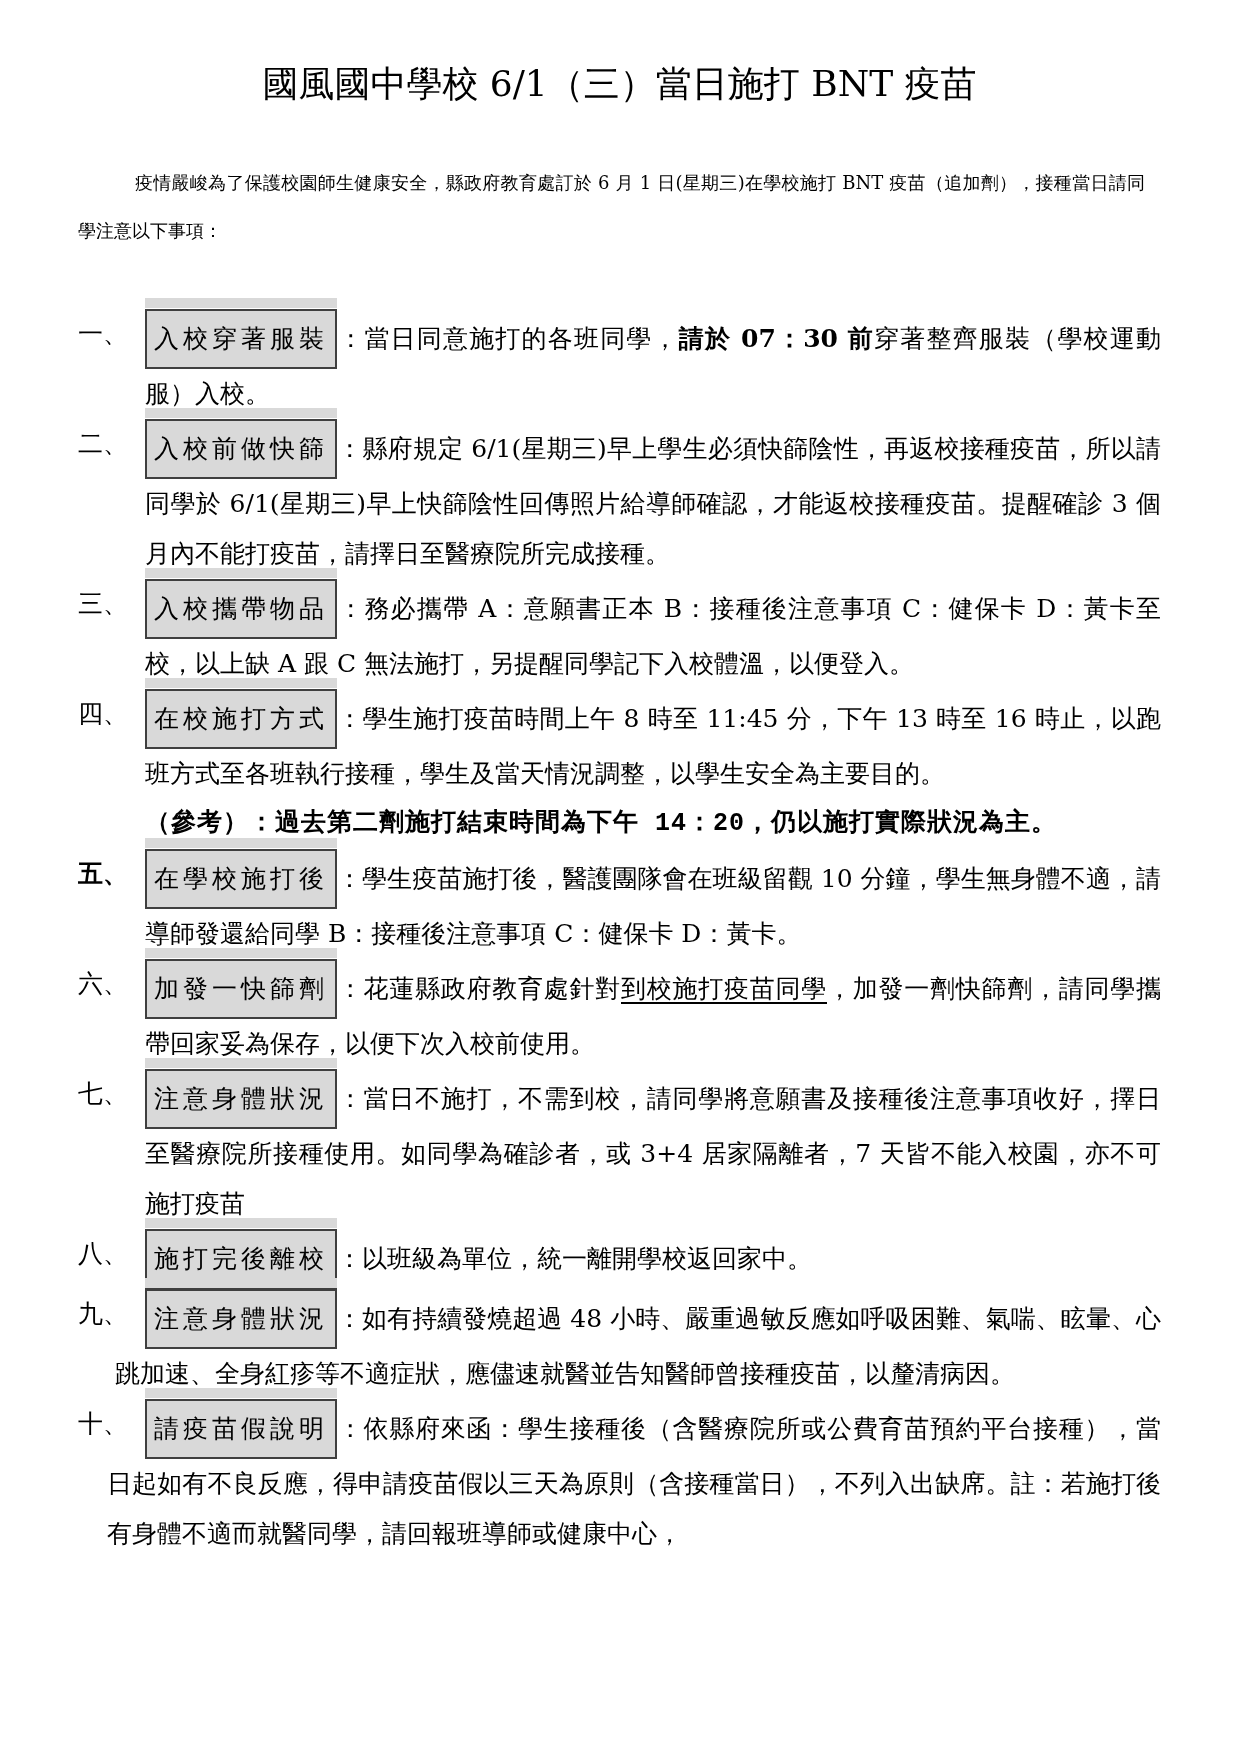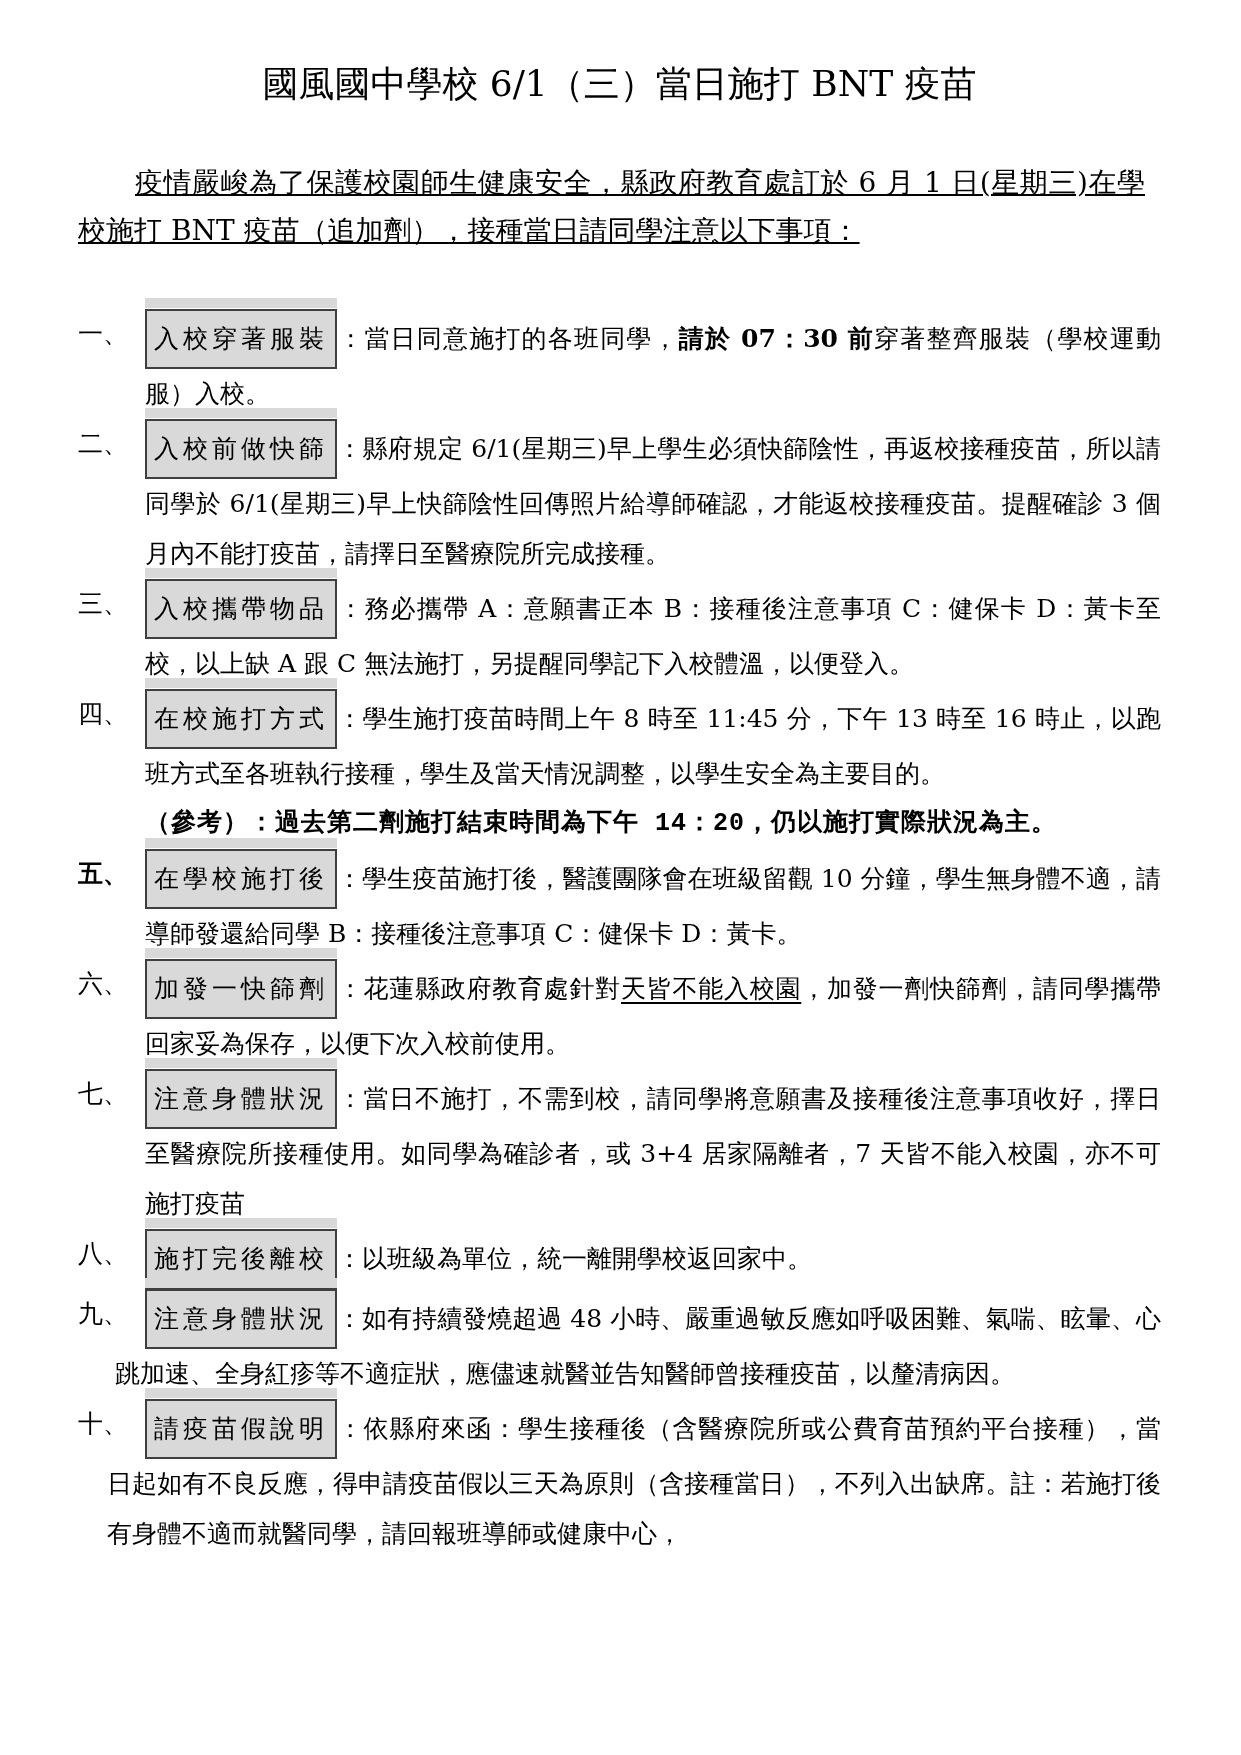--- a/index.html
+++ b/index.html
@@ -17,25 +17,24 @@
   .doc-title {
     text-align: center;
     font-size: 36px;
     line-height: 47px;
     font-weight: normal;
     margin: 0;
   }
 
   .intro {
     margin: 52px 16px 0 0;
-    font-size: 28px;
+    font-size: 18px;
     line-height: 48px;
     text-indent: 57px;
     text-align: justify;
-    text-decoration: underline;
   }
 
   .items {
     margin-top: 54px;
     font-size: 25px;
     line-height: 50px;
   }
   .item { position: relative; text-align: justify; }
   .item.ind-a { padding-left: 67px; }
   .item.ind-b { padding-left: 37px; text-indent: 30px; }
@@ -100,21 +99,21 @@
     <div class="item ind-a"><span class="num">二、</span><span class="label"><span class="label-text">入校前做快篩</span></span><span>：縣府規定 6/1(星期三)早上學生必須快篩陰性，再返校接種疫苗，所以請同學於 6/1(星期三)早上快篩陰性回傳照片給導師確認，才能返校接種疫苗。提醒確診 3 個月內不能打疫苗，請擇日至醫療院所完成接種。</span><b class="seg-bold"></b><span class="seg-underline"></span><span></span></div>
 
     <div class="item ind-a"><span class="num">三、</span><span class="label"><span class="label-text">入校攜帶物品</span></span><span>：務必攜帶 A：意願書正本 B：接種後注意事項 C：健保卡 D：黃卡至校，以上缺 A 跟 C 無法施打，另提醒同學記下入校體溫，以便登入。</span><b class="seg-bold"></b><span class="seg-underline"></span><span></span></div>
 
     <div class="item ind-a"><span class="num">四、</span><span class="label"><span class="label-text">在校施打方式</span></span><span>：學生施打疫苗時間上午 8 時至 11:45 分，下午 13 時至 16 時止，以跑班方式至各班執行接種，學生及當天情況調整，以學生安全為主要目的。</span><b class="seg-bold"></b><span class="seg-underline"></span><span></span></div>
 
     <div class="item-note">（參考）：過去第二劑施打結束時間為下午 14：20，仍以施打實際狀況為主。</div>
 
     <div class="item ind-a"><span class="num bold">五、</span><span class="label"><span class="label-text">在學校施打後</span></span><span>：學生疫苗施打後，醫護團隊會在班級留觀 10 分鐘，學生無身體不適，請導師發還給同學 B：接種後注意事項 C：健保卡 D：黃卡。</span><b class="seg-bold"></b><span class="seg-underline"></span><span></span></div>
 
-    <div class="item ind-a"><span class="num">六、</span><span class="label"><span class="label-text">加發一快篩劑</span></span><span>：花蓮縣政府教育處針對</span><b class="seg-bold"></b><span class="seg-underline">天皆不能入校園</span><span>，加發一劑快篩劑，請同學攜帶回家妥為保存，以便下次入校前使用。</span></div>
+    <div class="item ind-a"><span class="num">六、</span><span class="label"><span class="label-text">加發一快篩劑</span></span><span>：花蓮縣政府教育處針對</span><b class="seg-bold"></b><span class="seg-underline">到校施打疫苗同學</span><span>，加發一劑快篩劑，請同學攜帶回家妥為保存，以便下次入校前使用。</span></div>
 
     <div class="item ind-a"><span class="num">七、</span><span class="label"><span class="label-text">注意身體狀況</span></span><span>：當日不施打，不需到校，請同學將意願書及接種後注意事項收好，擇日至醫療院所接種使用。如同學為確診者，或 3+4 居家隔離者，7 天皆不能入校園，亦不可施打疫苗</span><b class="seg-bold"></b><span class="seg-underline"></span><span></span></div>
 
     <div class="item ind-a"><span class="num">八、</span><span class="label"><span class="label-text">施打完後離校</span></span><span>：以班級為單位，統一離開學校返回家中。</span><b class="seg-bold"></b><span class="seg-underline"></span><span></span></div>
 
     <div class="item ind-b"><span class="num">九、</span><span class="label"><span class="label-text">注意身體狀況</span></span><span>：如有持續發燒超過 48 小時、嚴重過敏反應如呼吸困難、氣喘、眩暈、心跳加速、全身紅疹等不適症狀，應儘速就醫並告知醫師曾接種疫苗，以釐清病因。</span><b class="seg-bold"></b><span class="seg-underline"></span><span></span></div>
 
     <div class="item ind-c"><span class="num">十、</span><span class="label"><span class="label-text">請疫苗假說明</span></span><span>：依縣府來函：學生接種後（含醫療院所或公費育苗預約平台接種），當日起如有不良反應，得申請疫苗假以三天為原則（含接種當日），不列入出缺席。註：若施打後有身體不適而就醫同學，請回報班導師或健康中心，</span><b class="seg-bold"></b><span class="seg-underline"></span><span></span></div>
 
   </div>

